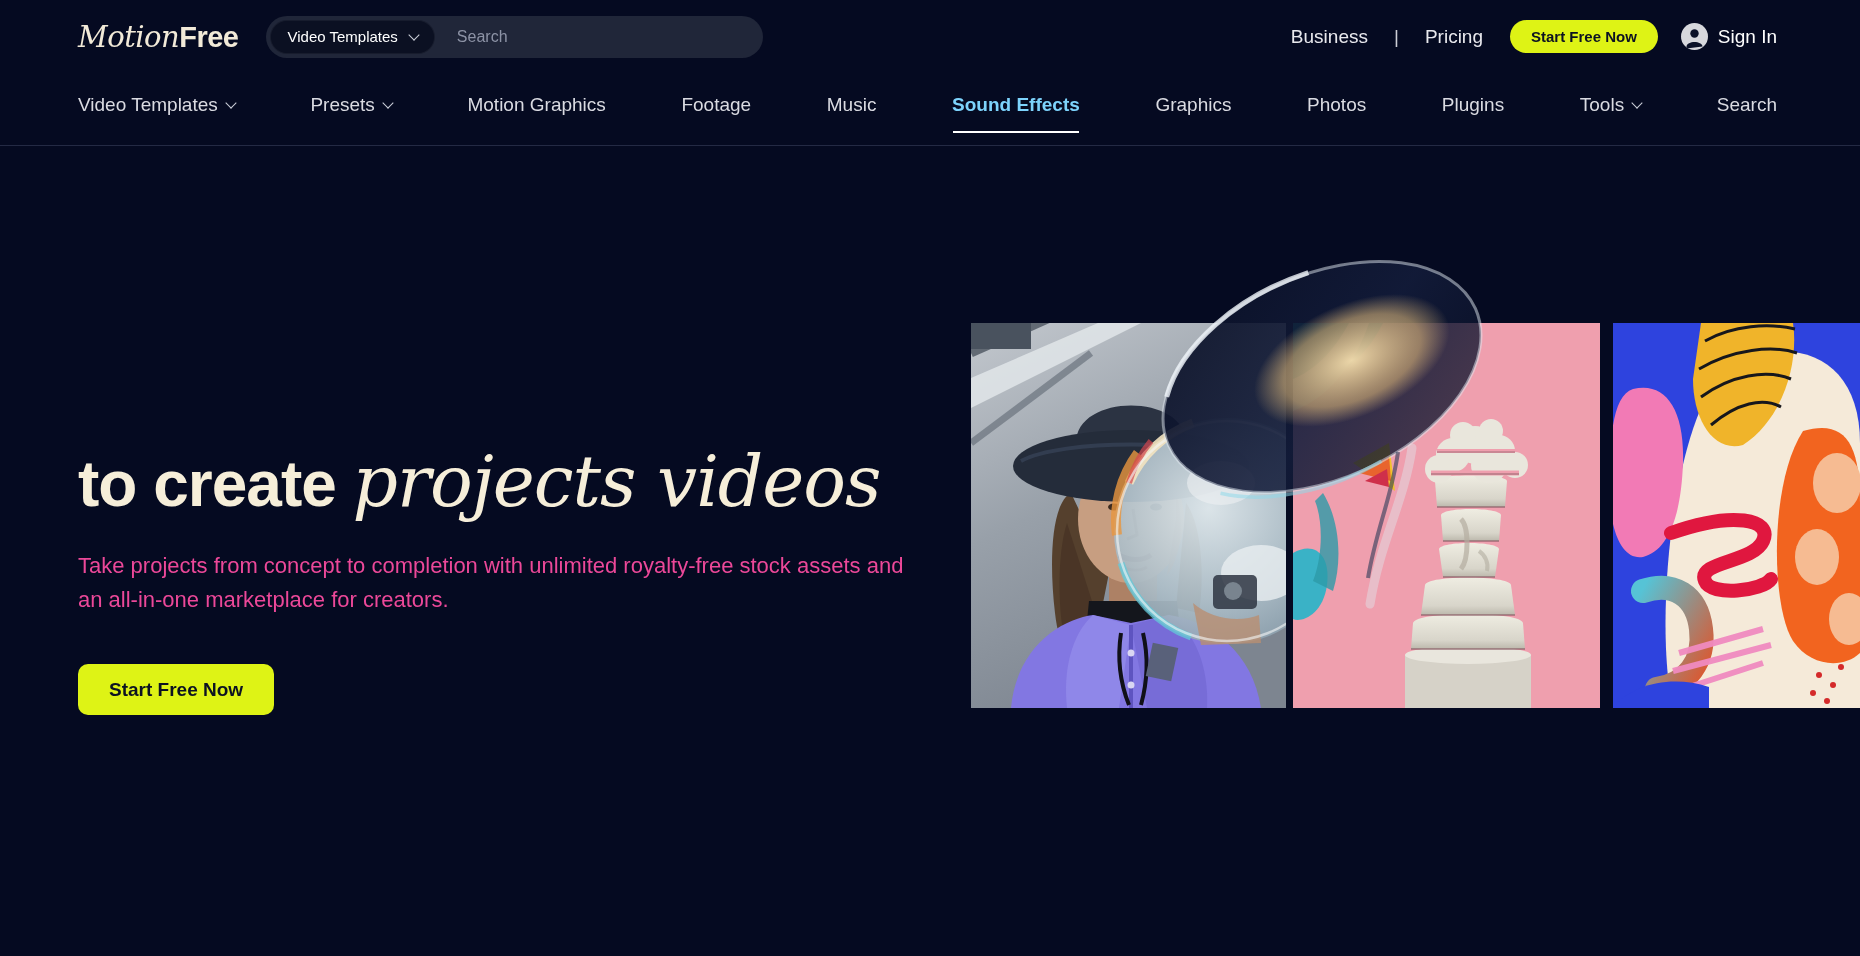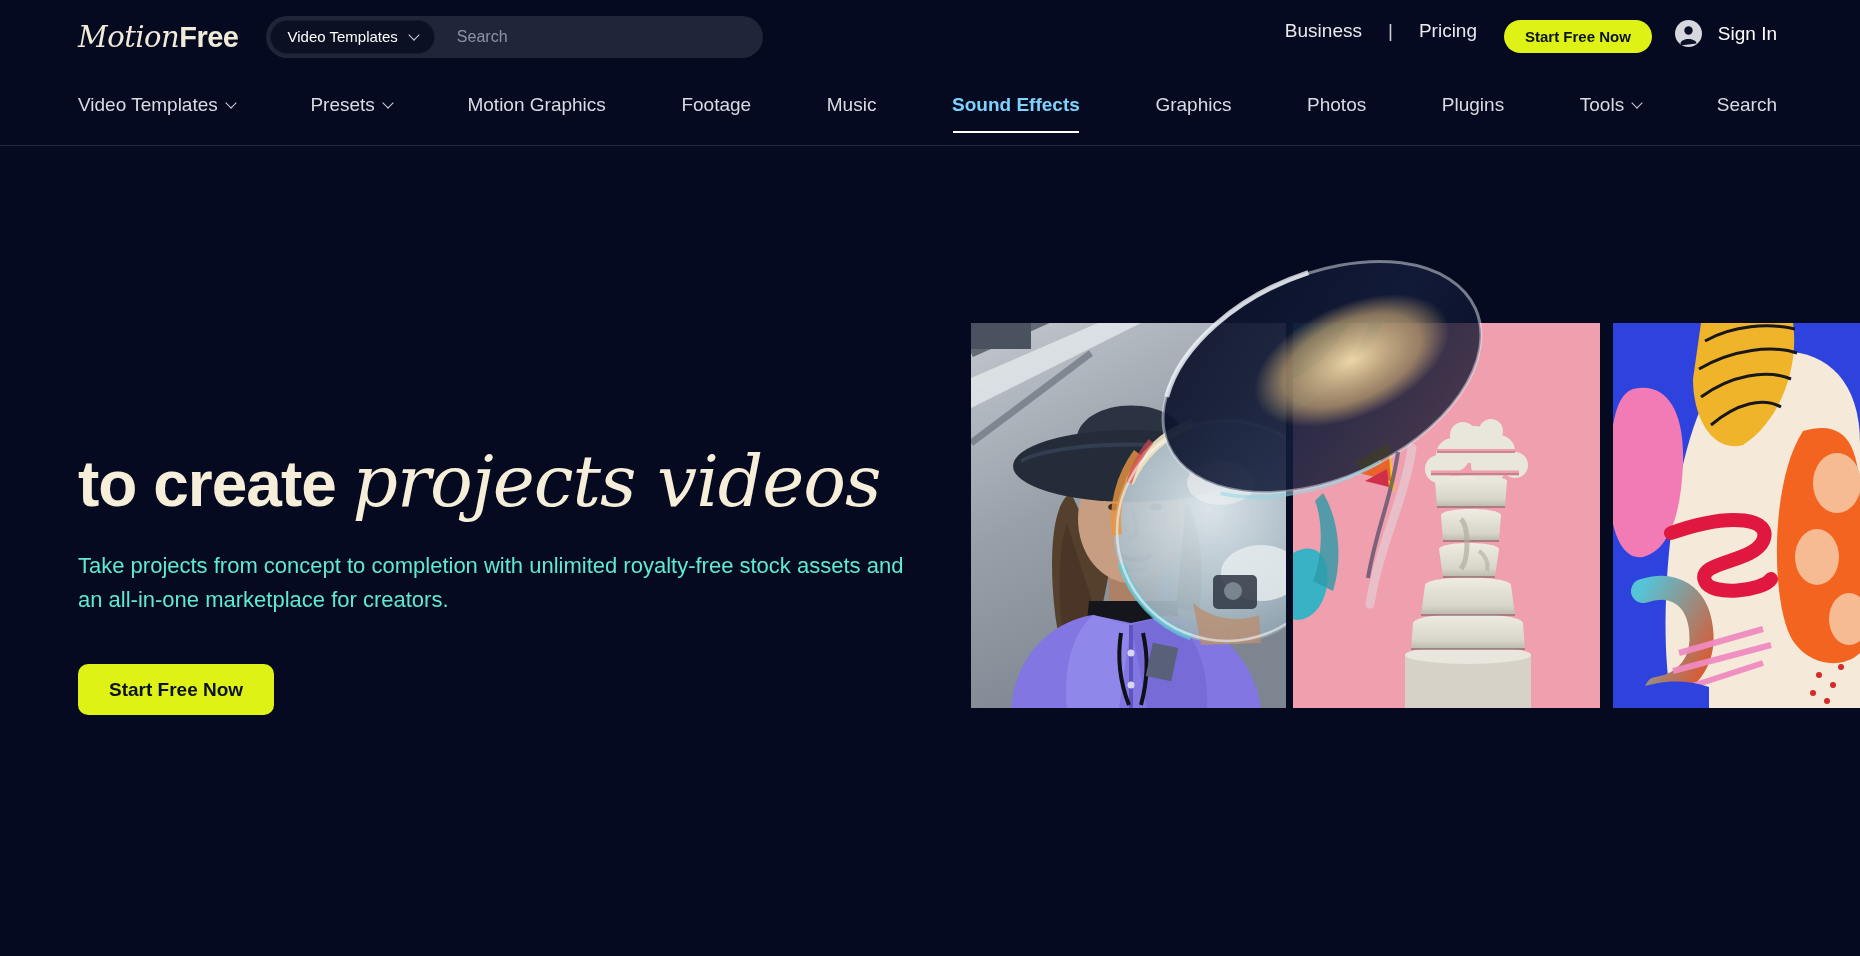--- a/index.html
+++ b/index.html
@@ -63,21 +63,21 @@
     color:#fde047;
     font-size:16px;
     font-family:"Liberation Sans", sans-serif;
     margin-left:22px;
   }
   .search-input::placeholder { color:#8d93a6; }
 
   .header-right {
     margin-left:auto;
     display:flex;
-    align-items:flex-start;
+    align-items:center;
   }
   .header-link { font-size:19px; color:#e9e9ee; font-weight:400; }
   .header-divider { color:#cdced6; font-size:19px; margin:0 26px; font-weight:300; }
   .btn-yellow-sm {
     margin-left:27px;
     height:33px;
     background:#def315;
     border:none;
     border-radius:17px;
     padding:0 21px;
@@ -85,21 +85,21 @@
     font-size:15px;
     font-weight:700;
     color:#0c1222;
     cursor:pointer;
     white-space:nowrap;
   }
   .signin {
     margin-left:23px;
     display:flex;
     align-items:center;
-    gap:16px;
+    gap:10px;
     font-size:19px;
     color:#ffffff;
   }
   .avatar-circle {
     width:27px; height:27px;
     border-radius:50%;
     background:#d7d8dd;
     display:flex; align-items:center; justify-content:center;
     overflow:hidden;
   }
@@ -159,21 +159,21 @@
     font-weight:500;
     font-size:71px;
     letter-spacing:-1px;
   }
   .hero-desc {
     position:absolute;
     left:78px; top:549px;
     font-size:22px;
     line-height:34px;
     font-weight:400;
-    color:#5eead4;
+    color:#ec4899;
     white-space:nowrap;
   }
   .hero-cta {
     position:absolute;
     left:78px; top:664px;
     height:51px;
     background:#def315;
     border:none;
     border-radius:10px;
     padding:0 31px;

